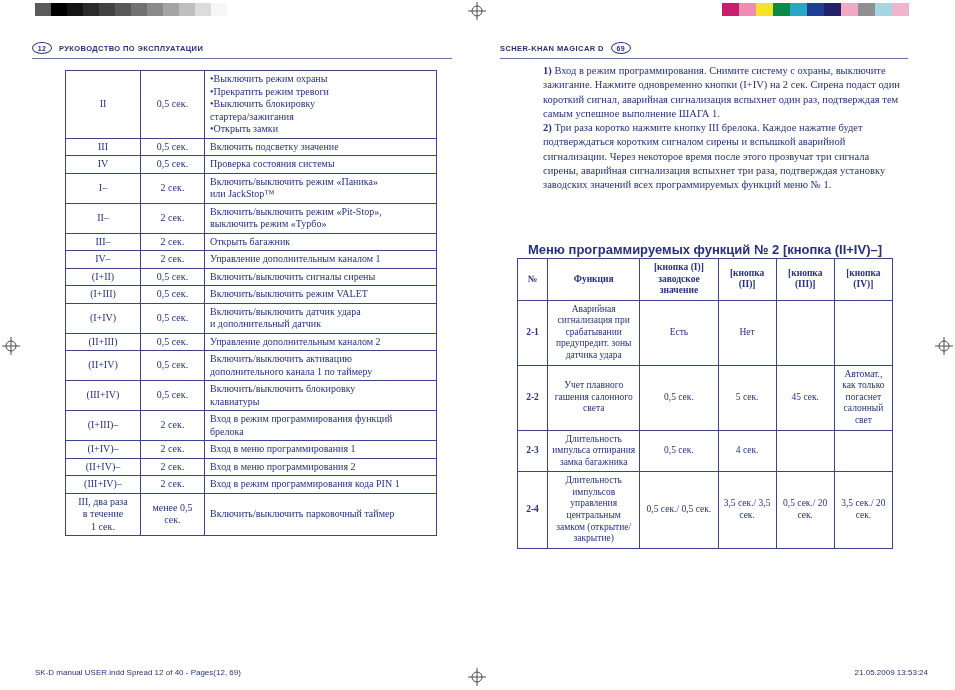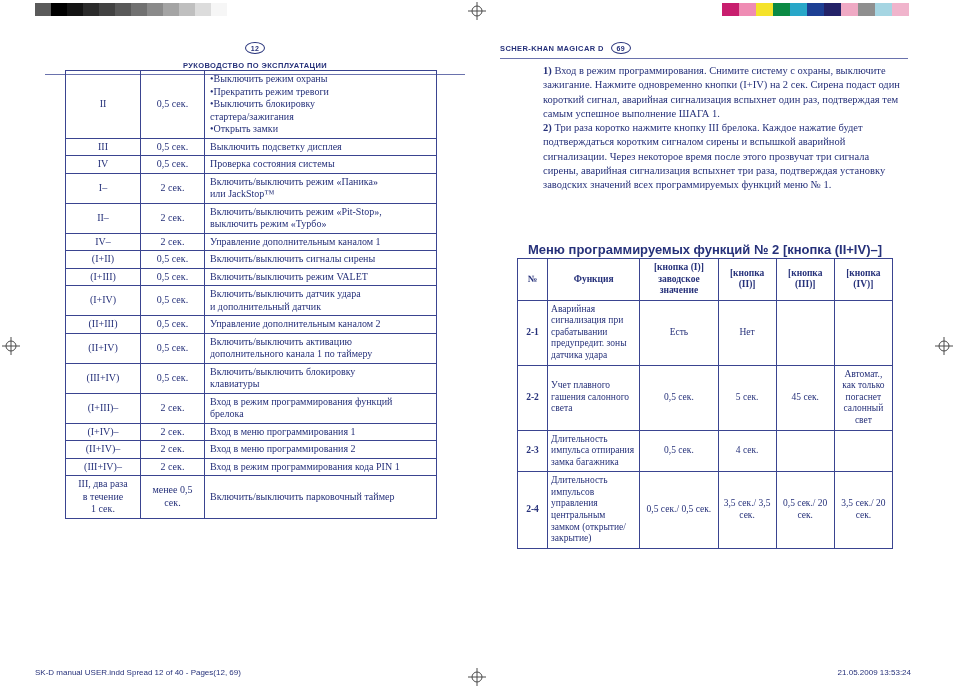--- a/index.html
+++ b/index.html
@@ -20,21 +20,21 @@
   .regmark.left   { left:2px;   top:337px; }
   .regmark.right  { left:935px; top:337px; }
   .regmark.bottom { left:468px; top:668px; }
   
   .page-header {
     position:absolute; display:flex; align-items:center; gap:7px;
     font-family:"Liberation Sans", sans-serif; font-weight:bold;
     font-size:7.5px; letter-spacing:.4px; color:#26317a;
     border-bottom:1px solid #6a72ad; padding-bottom:4px;
   }
-  .page-header.hdr-left  { left:45px; top:42px; width:420px;flex-direction:column; }
+  .page-header.hdr-left  { left:32px; top:42px; width:420px; }
   .page-header.hdr-right { left:500px; top:42px; width:408px; justify-content:flex-start; }
   .page-num-oval {
     display:inline-flex; align-items:center; justify-content:center;
     min-width:20px; height:12px; border:1px solid #26317a; border-radius:50%;
     font-size:7px; font-weight:bold; padding:0 3px;
   }
   
   table { border-collapse:collapse; }
   .ltable {
     position:absolute; left:65px; top:70px; width:372px;
@@ -52,31 +52,31 @@
     position:absolute; left:517px; top:242px; width:376px; text-align:center;
     font-family:"Liberation Sans", sans-serif; font-weight:bold; font-size:13px;
   }
   .rtable {
     position:absolute; left:517px; top:258px; width:376px;
     font-size:9.5px; line-height:1.22;
   }
   .rtable th, .rtable td { border:1px solid #3a4490; padding:3px 3px; vertical-align:middle; }
   .rtable th { font-weight:bold; text-align:center; white-space:pre-line; }
   .rtable td { text-align:center; }
-  .rtable td.func { text-align:left; }
+  .rtable td.func { text-align:center; }
   .rtable td.num { font-weight:bold; width:30px; }
   .rtable col.c-num  { width:30px; }
   .rtable col.c-func { width:92px; }
   .rtable col.c-v1   { width:78px; }
   .rtable col.c-v2   { width:58px; }
   .rtable col.c-v3   { width:58px; }
   .rtable col.c-v4   { width:58px; }
   
   .footer {
-    position:absolute; left:35px; right:44px; top:668px;
+    position:absolute; left:35px; right:27px; top:668px;
     display:flex; justify-content:space-between;
     font-family:"Liberation Sans", sans-serif; font-size:8px; color:#26317a;
   }
 </style>
 </head>
 <body>
 
 <div class="sheet">
 
   <div class="cal-bar grayscale-bar">
@@ -126,21 +126,21 @@
           <td class="c-act">•Выключить режим охраны
 •Прекратить режим тревоги
 •Выключить блокировку
 стартера/зажигания
 •Открыть замки</td>
         </tr>
 
         <tr>
           <td class="c-combo">III</td>
           <td class="c-dur">0,5 сек.</td>
-          <td class="c-act">Выключить подсветку дисплея</td>
+          <td class="c-act">Включить подсветку значение</td>
         </tr>
 
         <tr>
           <td class="c-combo">IV</td>
           <td class="c-dur">0,5 сек.</td>
           <td class="c-act">Проверка состояния системы</td>
         </tr>
 
         <tr>
           <td class="c-combo">I–</td>
@@ -149,20 +149,25 @@
 или JackStop™</td>
         </tr>
 
         <tr>
           <td class="c-combo">II–</td>
           <td class="c-dur">2 сек.</td>
           <td class="c-act">Включить/выключить режим «Pit-Stop»,
 выключить режим «Турбо»</td>
         </tr>
 
+        <tr>
+          <td class="c-combo">III–</td>
+          <td class="c-dur">2 сек.</td>
+          <td class="c-act">Открыть багажник</td>
+        </tr>
 
         <tr>
           <td class="c-combo">IV–</td>
           <td class="c-dur">2 сек.</td>
           <td class="c-act">Управление дополнительным каналом 1</td>
         </tr>
 
         <tr>
           <td class="c-combo">(I+II)</td>
           <td class="c-dur">0,5 сек.</td>

